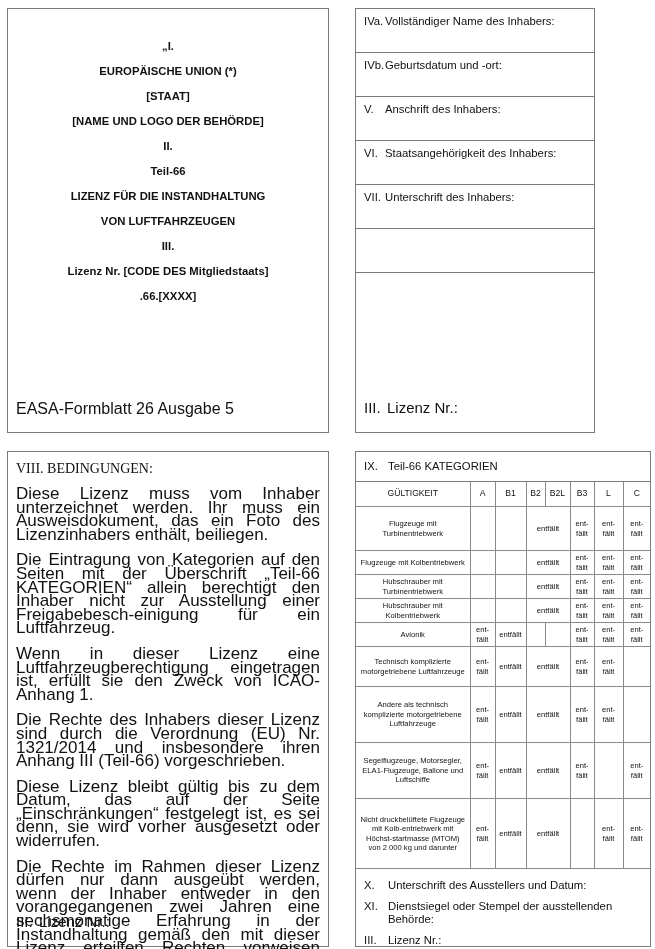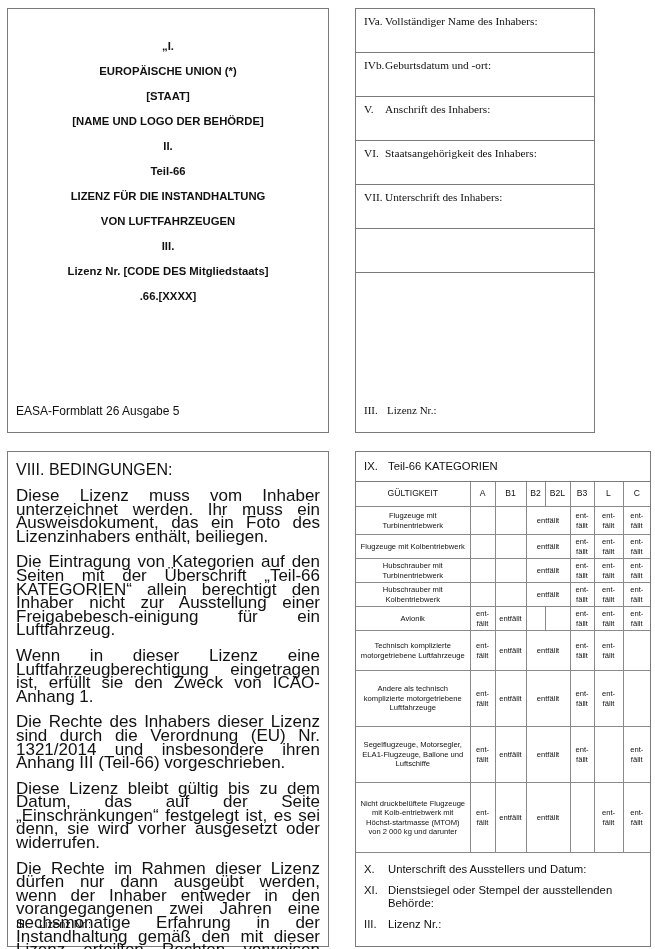--- a/index.html
+++ b/index.html
@@ -1,37 +1,37 @@
 <!DOCTYPE html>
 <html><head>
 <meta charset="utf-8">
 <style>
   html, body { margin:0; padding:0; background:#ffffff; }
   body { width:655px; height:949px; position:relative; overflow:hidden;
          font-family:"Liberation Sans", sans-serif; color:#111; }
   .panel { position:absolute; border:1px solid #7a7a7a; background:#fff; box-sizing:border-box; }
   #p1 { left:7px; top:8px; width:322px; height:425px; }
-  #p2 { left:355px; top:8px; width:240px; height:425px;font-family:Liberation Serif, serif; }
+  #p2 { left:355px; top:8px; width:240px; height:425px; }
   #p3 { left:7px; top:451px; width:322px; height:496px; }
   #p4 { left:355px; top:451px; width:296px; height:496px; }
 
   
   .cover { position:absolute; left:0; right:0; top:25px; text-align:center; font-weight:bold; font-size:11.3px; }
   .cover div { height:25px; line-height:25px; }
-  .footer-left { position:absolute; left:8px; bottom:14px; font-size:12px; }
+  .footer-left { position:absolute; left:8px; bottom:14px; font-size:16px; }
 
   
   .field { height:44px; border-bottom:1px solid #7a7a7a; box-sizing:border-box; font-size:11.3px; padding:6px 0 0 8px; }
   .field .num { display:inline-block; width:21px; }
   .field.blank { border-bottom:1px solid #7a7a7a; }
-  .lic { position:absolute; left:8px; bottom:16px; font-size:11px; }
+  .lic { position:absolute; left:8px; bottom:16px; font-size:15px; }
   .lic .num { display:inline-block; width:23px; }
 
   
-  .cond-title { font-size:16px; padding:9px 0 0 8px; }
+  .cond-title { font-size:14px; padding:9px 0 0 8px;font-family:Liberation Serif, serif; }
   .cond { font-size:17px; line-height:13.6px; text-align:justify; padding:0 8px 0 8px; }
   .cond p { margin:12px 0 0 0; }
   .cond p.first { margin-top:10px; }
 
   
   .cat-title { font-size:11.3px; height:30px; line-height:29px; padding-left:8px; border-bottom:1px solid #7a7a7a; box-sizing:border-box; }
   .cat-title .num { display:inline-block; width:24px; }
   table.cat { border-collapse:collapse; width:100%; font-size:7.6px; table-layout:fixed; }
   table.cat td, table.cat th { border:1px solid #8a8a8a; text-align:center; vertical-align:middle; padding:0 1px; font-weight:normal; line-height:9.5px; }
   table.cat th { font-size:8.6px; height:24px; }
@@ -119,21 +119,21 @@
           <th>GÜLTIGKEIT</th>
           <th>A</th>
           <th>B1</th>
           <th>B2</th>
           <th>B2L</th>
           <th>B3</th>
           <th>L</th>
           <th>C</th>
         </tr>
         <tr style="height: 24px;">
-          <td style="padding: 4px 3px;">Flugzeuge mit Turbinentriebwerk</td>
+          <td style="padding: 12px 3px;">Flugzeuge mit Turbinentriebwerk</td>
           <td></td>
           <td></td>
           <td colspan="2">entfällt</td>
           <td><span>ent-</span><br><span>fällt</span></td>
           <td><span>ent-</span><br><span>fällt</span></td>
           <td><span>ent-</span><br><span>fällt</span></td>
         </tr>
         <tr style="height: 24px;">
           <td style="padding: 0px 3px;">Flugzeuge mit Kolbentriebwerk</td>
           <td></td>

